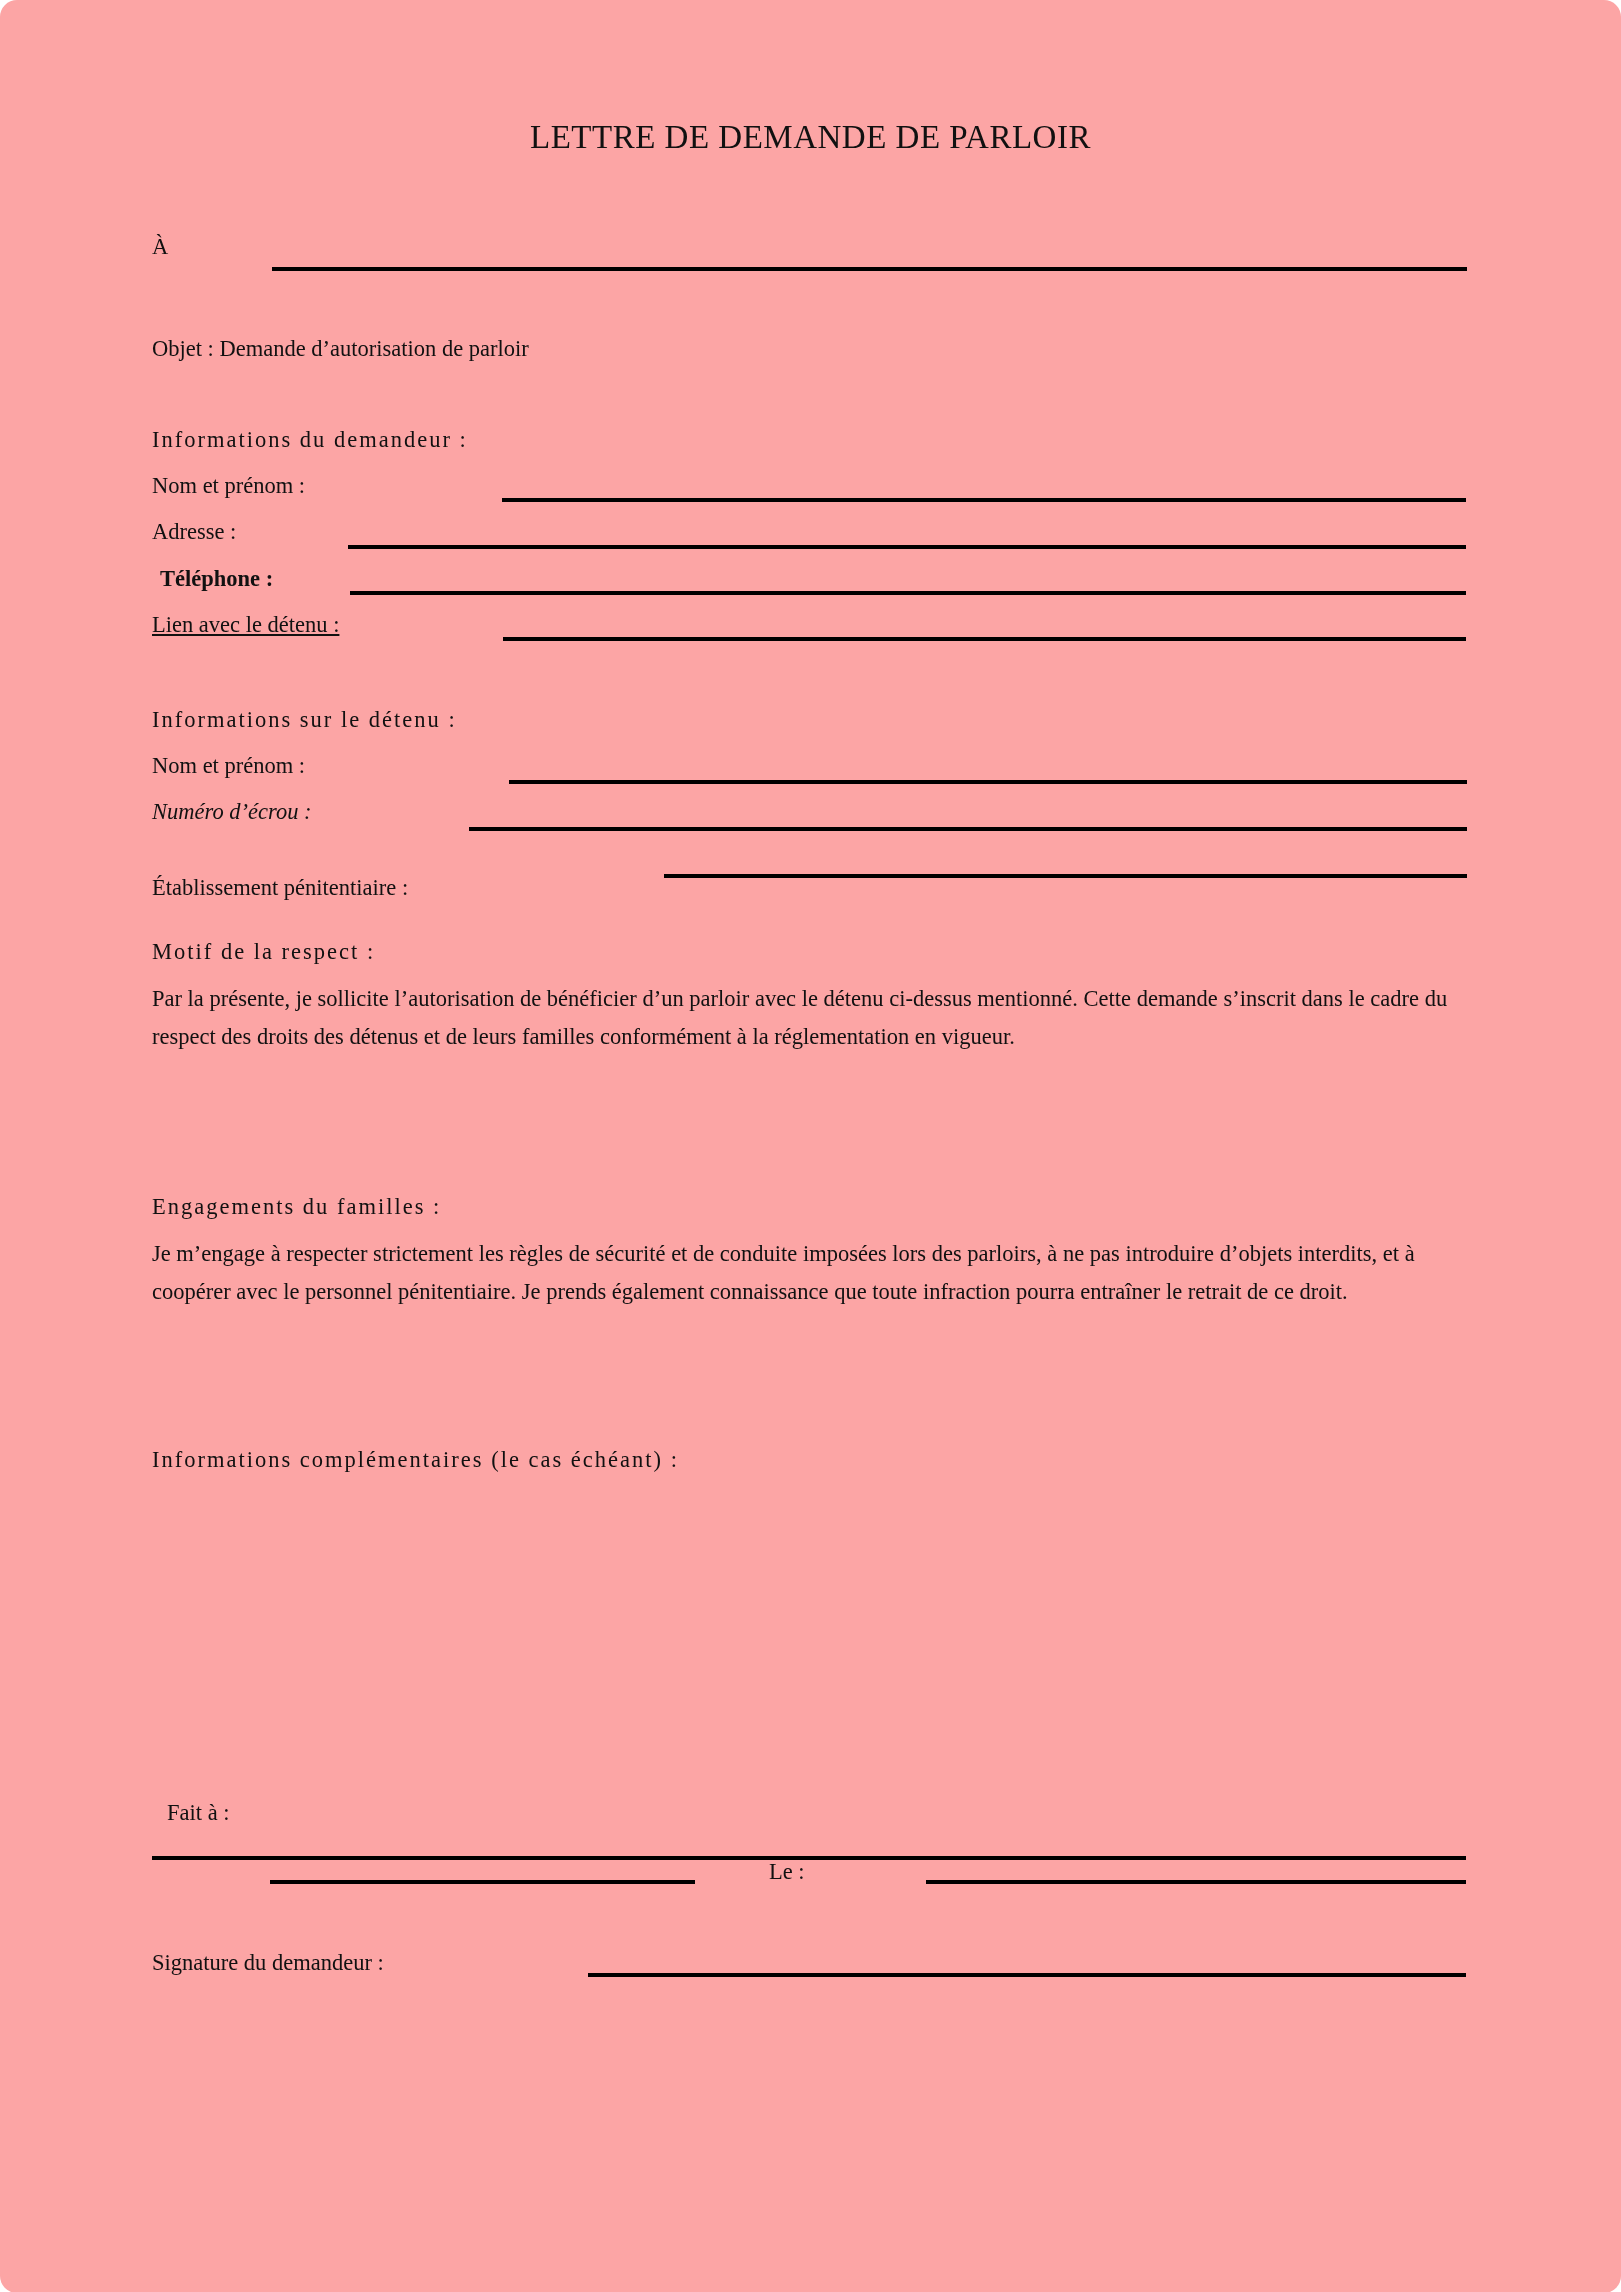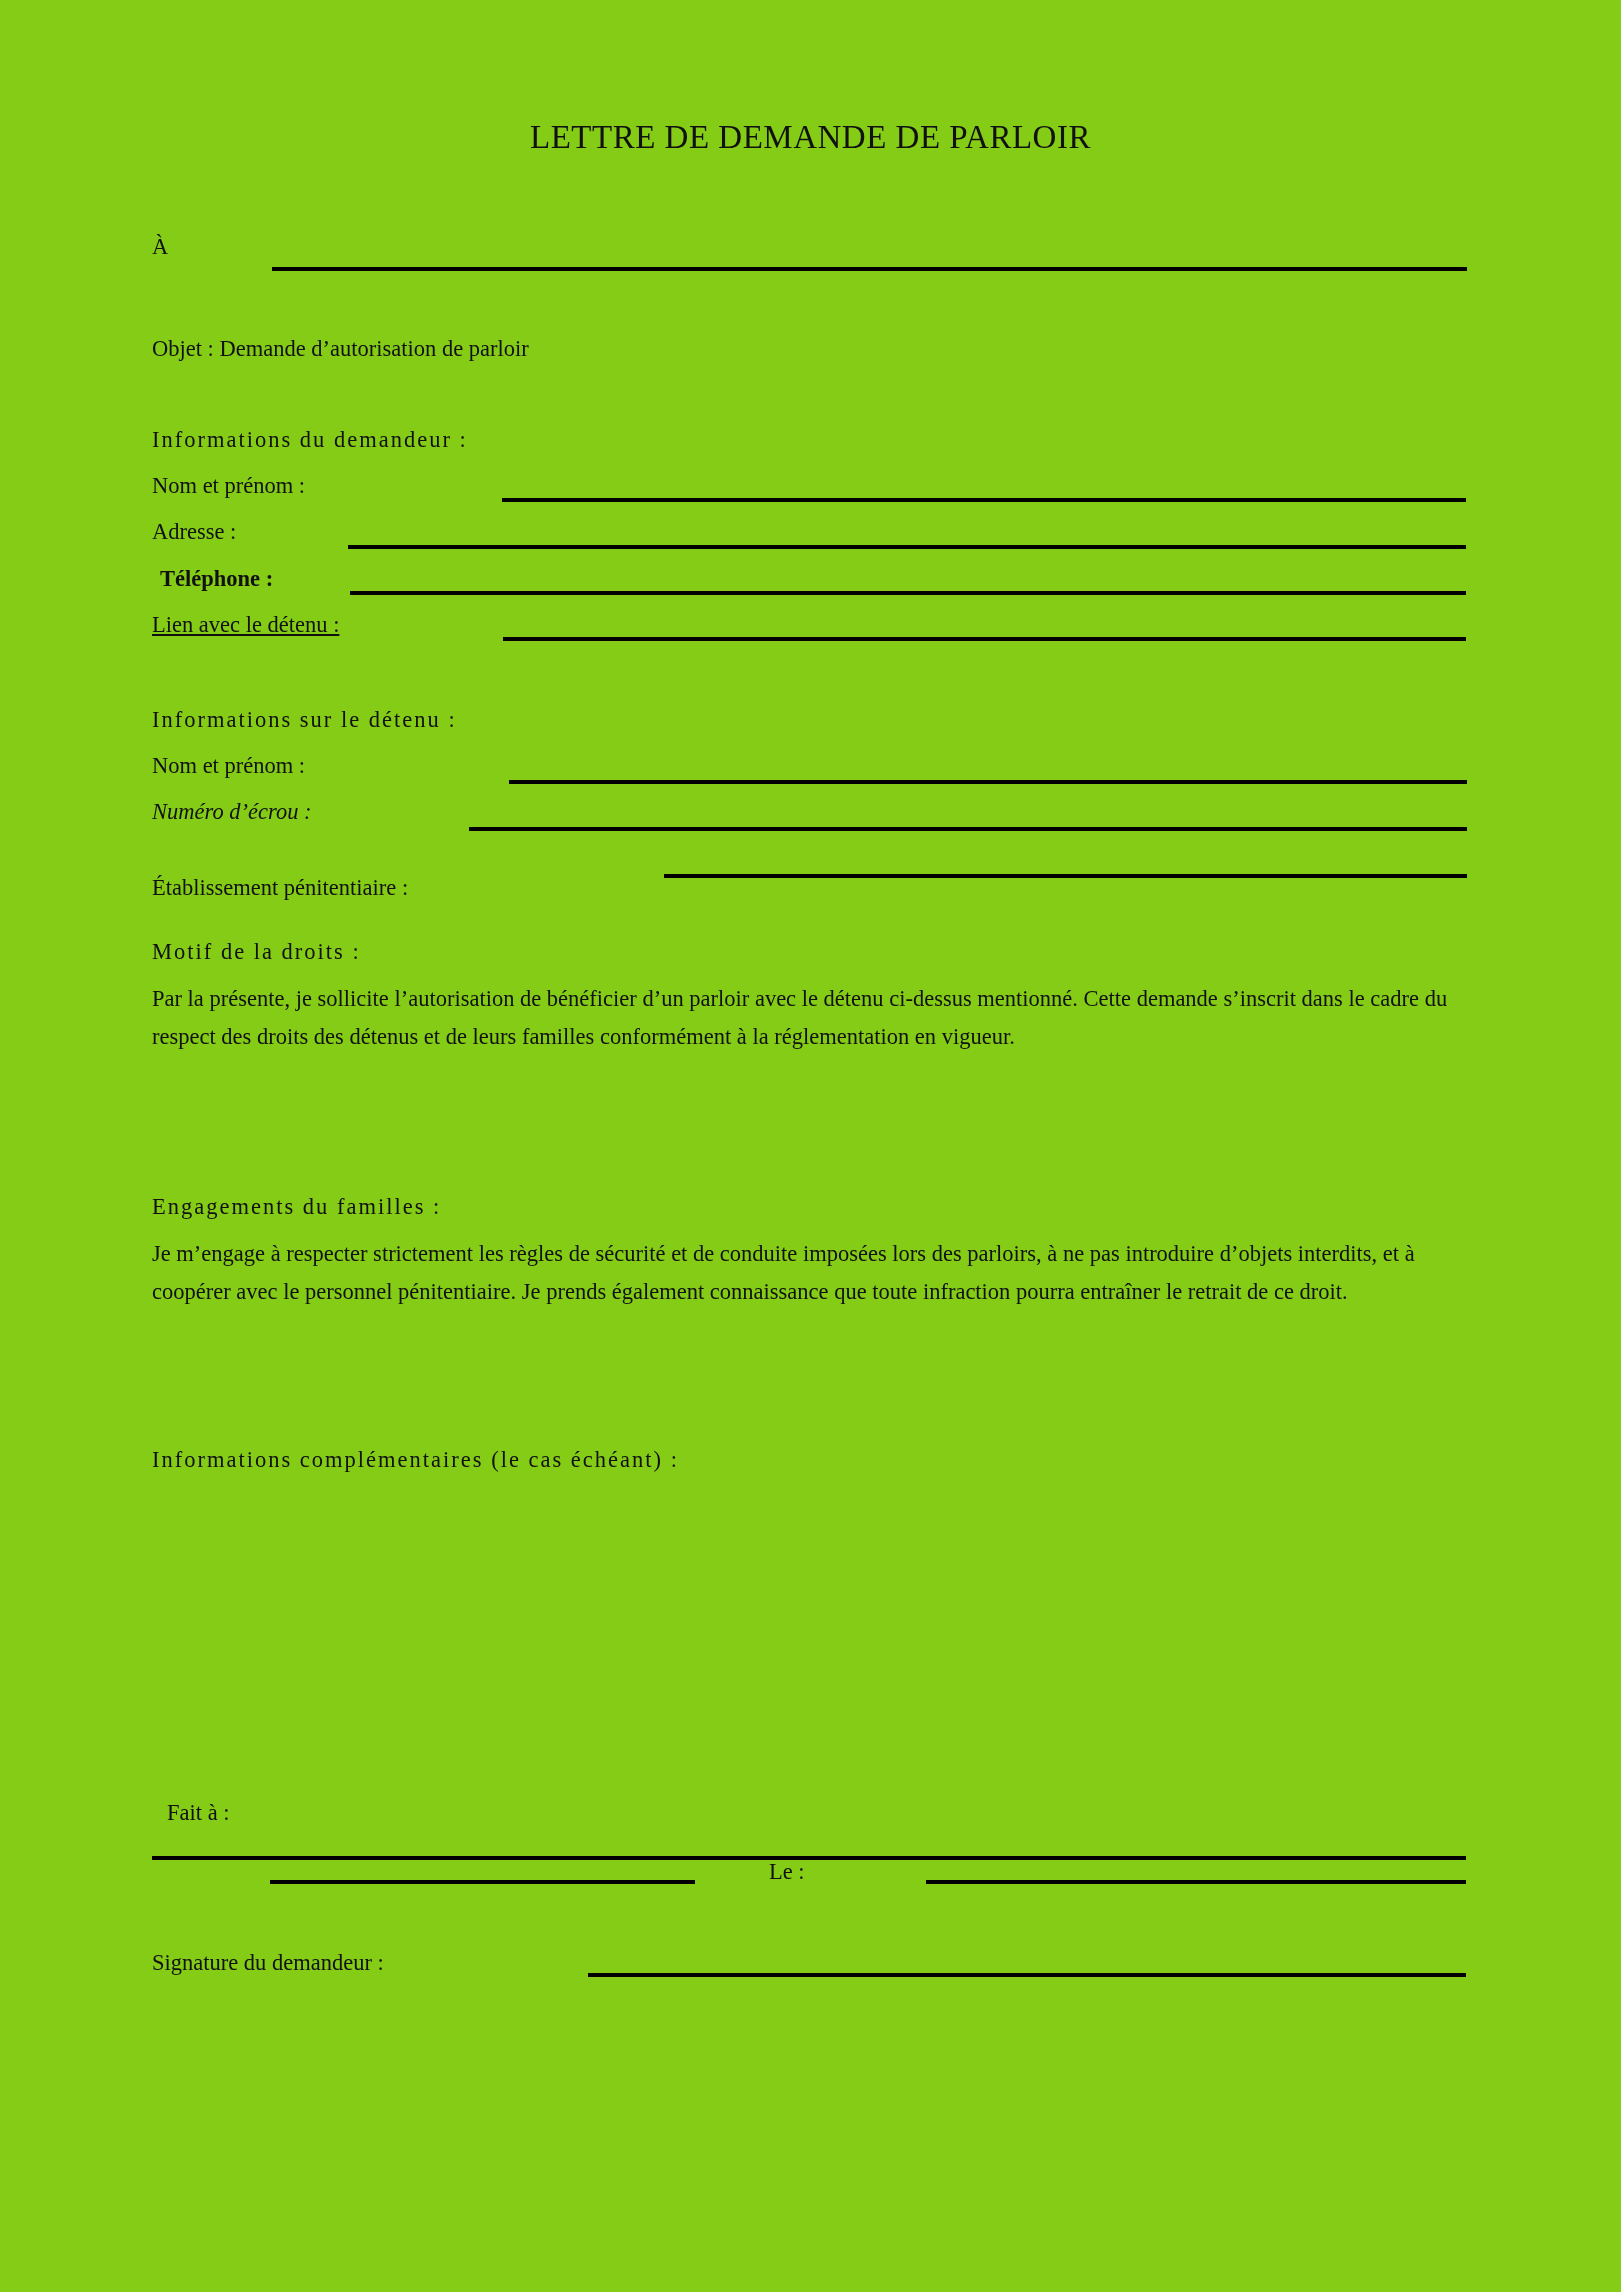--- a/index.html
+++ b/index.html
@@ -1,23 +1,24 @@
 <!DOCTYPE html>
 <html><head>
 <meta charset="utf-8">
 <style>
   html, body { margin: 0; padding: 0; background: #ffffff; }
   .page {
     position: relative;
     width: 1621px;
     height: 2293px;
-    background: #84cc16;
+    background: #fca5a5;
     font-family: "Liberation Serif", "DejaVu Serif", serif;
     color: #111111;
     overflow: hidden;
+    border-radius: 17px;
   }
   .title {
     position: absolute;
     left: 0; top: 119px;
     width: 100%;
     text-align: center;
     font-size: 33px;
     letter-spacing: 0.5px;
     white-space: nowrap;
   }
@@ -78,21 +79,21 @@
 
   <div class="lbl" style="left:152px; top:752px;">Nom et prénom :</div>
   <div class="fline" style="left:509px; top:780px; width:958px;"></div>
 
   <div class="lbl" style="left:152px; top:798px;font-style:italic;">Numéro d’écrou :</div>
   <div class="fline" style="left:469px; top:827px; width:998px;"></div>
 
   <div class="lbl" style="left:152px; top:844px;margin-top:30px;">Établissement pénitentiaire :</div>
   <div class="fline" style="left:664px; top:874px; width:803px;"></div>
 
-  <div class="heading" style="left:152px; top:938px;">Motif de la droits :</div>
+  <div class="heading" style="left:152px; top:938px;">Motif de la respect :</div>
   <div class="para" style="top:980px;">Par la présente, je sollicite l’autorisation de bénéficier d’un parloir avec le détenu ci-dessus mentionné. Cette demande s’inscrit dans le cadre du respect des droits des détenus et de leurs familles conformément à la réglementation en vigueur.</div>
 
   <div class="heading" style="left:152px; top:1193px;">Engagements du familles :</div>
   <div class="para" style="top:1235px;">Je m’engage à respecter strictement les règles de sécurité et de conduite imposées lors des parloirs, à ne pas introduire d’objets interdits, et à coopérer avec le personnel pénitentiaire. Je prends également connaissance que toute infraction pourra entraîner le retrait de ce droit.</div>
 
   <div class="heading" style="left:152px; top:1446px;">Informations complémentaires (le cas échéant) :</div>
 
   <div class="fline" style="left:152px; top:1856px; width:1314px;"></div>
 
   <div class="lbl" style="left:152px; top:1799px;margin-left:15px;">Fait à :</div>

